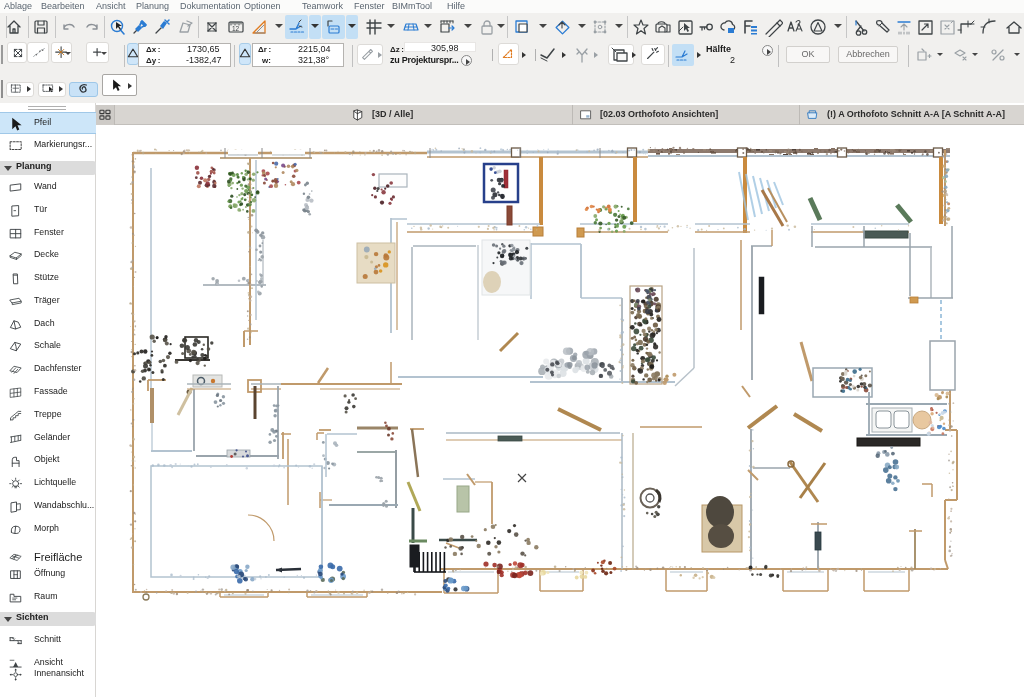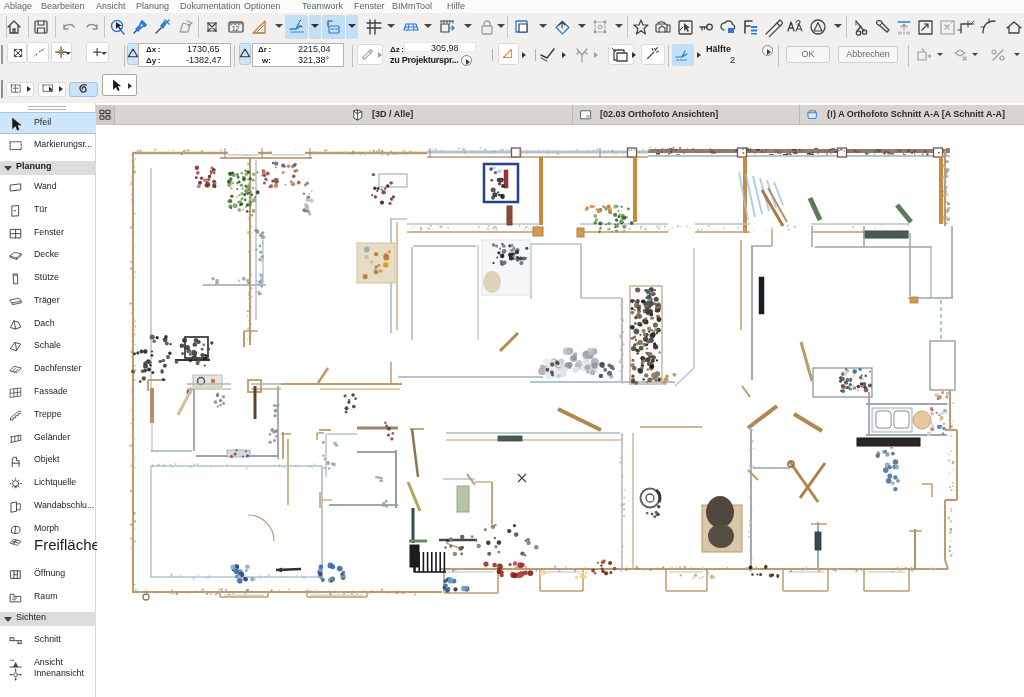--- a/index.html
+++ b/index.html
@@ -515,41 +515,41 @@
         <path d="M10 6 L14.5 5.5 L14.5 12.5 L10 13" stroke="#3f4447" stroke-width="1"></path>
       </svg>
       <span style="position:absolute;left:34px;top:4px;white-space:nowrap">Wandabschlu...</span>
     </div>
     <div style="position:absolute;left:0;top:415.6999999999998px;width:96px;height:22px;font-size:8.8px;color:#1a1a1a">
       <svg style="position:absolute;left:8px;top:3px" width="17" height="17" viewBox="0 0 20 20" fill="none" stroke-linecap="round" stroke-linejoin="round">
         <path d="M4 12 Q3 5 9 5 Q15 5 14 10 Q13.5 14 8 13.5 Q5 13.3 4 12 Z M9 5 L8 13.5" stroke="#3f4447" stroke-width="1.1"></path>
       </svg>
       <span style="position:absolute;left:34px;top:4px;white-space:nowrap">Morph</span>
     </div>
-    <div style="position:absolute;left:0;top:429px;width:96px;height:22px;font-size:15px;color:#1a1a1a">
+    <div style="position:absolute;left:0;top:444px;width:96px;height:22px;font-size:11px;color:#1a1a1a">
       <svg style="position:absolute;left:8px;top:3px" width="17" height="17" viewBox="0 0 20 20" fill="none" stroke-linecap="round" stroke-linejoin="round">
         <path d="M2.5 9 L7 5 L15.5 7.5 L11 12 Z M5 7 L13 9.6 M9 5.6 L7 11 M4.8 10 L11.5 6" stroke="#3f4447" stroke-width="0.9"></path>
       </svg>
       <span style="position:absolute;left:34px;top:4px;white-space:nowrap">Freifläche</span>
     </div>
     <div style="position:absolute;left:0;top:461.25999999999976px;width:96px;height:22px;font-size:8.8px;color:#1a1a1a">
       <svg style="position:absolute;left:8px;top:3px" width="17" height="17" viewBox="0 0 20 20" fill="none" stroke-linecap="round" stroke-linejoin="round">
         <path d="M3.5 4.5 H14.5 V13.5 H3.5 Z M7 4.5 V13.5 M11 4.5 V13.5" stroke="#3f4447" stroke-width="1.1"></path>
         <path d="M7 9 H11" stroke="#3f4447" stroke-width="0.9"></path>
       </svg>
       <span style="position:absolute;left:34px;top:4px;white-space:nowrap">Öffnung</span>
     </div>
     <div style="position:absolute;left:0;top:484.03999999999974px;width:96px;height:22px;font-size:8.8px;color:#1a1a1a">
       <svg style="position:absolute;left:8px;top:3px" width="17" height="17" viewBox="0 0 20 20" fill="none" stroke-linecap="round" stroke-linejoin="round">
         <path d="M3 5 L7 5 L7 7.5 L15 7.5 L15 14 L3 14 Z" stroke="#3f4447" stroke-width="1.1"></path>
         <path d="M5.5 9.5 h5 M5.5 11.5 h3.5" stroke="#3f4447" stroke-width="0.9"></path>
       </svg>
       <span style="position:absolute;left:34px;top:4px;white-space:nowrap">Raum</span>
     </div>
-    <div style="position:absolute;left:0;top:509px;width:96px;height:14px;background:#dcdcdc;border-radius:0 3px 3px 0;font-size:9px;font-weight:normal;color:#222">
+    <div style="position:absolute;left:0;top:509px;width:96px;height:14px;background:#dcdcdc;border-radius:0 3px 3px 0;font-size:9px;font-weight:bold;color:#222">
       <div style="position:absolute;left:4px;top:5px;width:0;height:0;border-left:4px solid transparent;border-right:4px solid transparent;border-top:5px solid #444"></div>
       <span style="position:absolute;left:16px;top:0px">Sichten</span>
     </div>
     <div style="position:absolute;left:0;top:527px;width:96px;height:22px;font-size:8.8px;color:#1a1a1a">
       <svg style="position:absolute;left:8px;top:3px" width="17" height="17" viewBox="0 0 20 20" fill="none" stroke-linecap="round" stroke-linejoin="round">
         <path d="M2.5 9 H15.5 M2.5 9 V5.5 M2.5 5.5 h3.5 M15.5 9 V12.5 M15.5 12.5 h-3.5" stroke="#3f4447" stroke-width="1.1"></path>
         <path d="M6 9 L8 6.8 M11 9 L13 11.2" stroke="#3f4447" stroke-width="0.9"></path>
         <path d="M4.5 5.5 l1.5 1.8 l1.5 -1.8 Z" fill="#3f4447"></path>
         <path d="M13.5 12.5 l-1.5 -1.8 l-1.5 1.8 Z" fill="#3f4447"></path>
       </svg>

